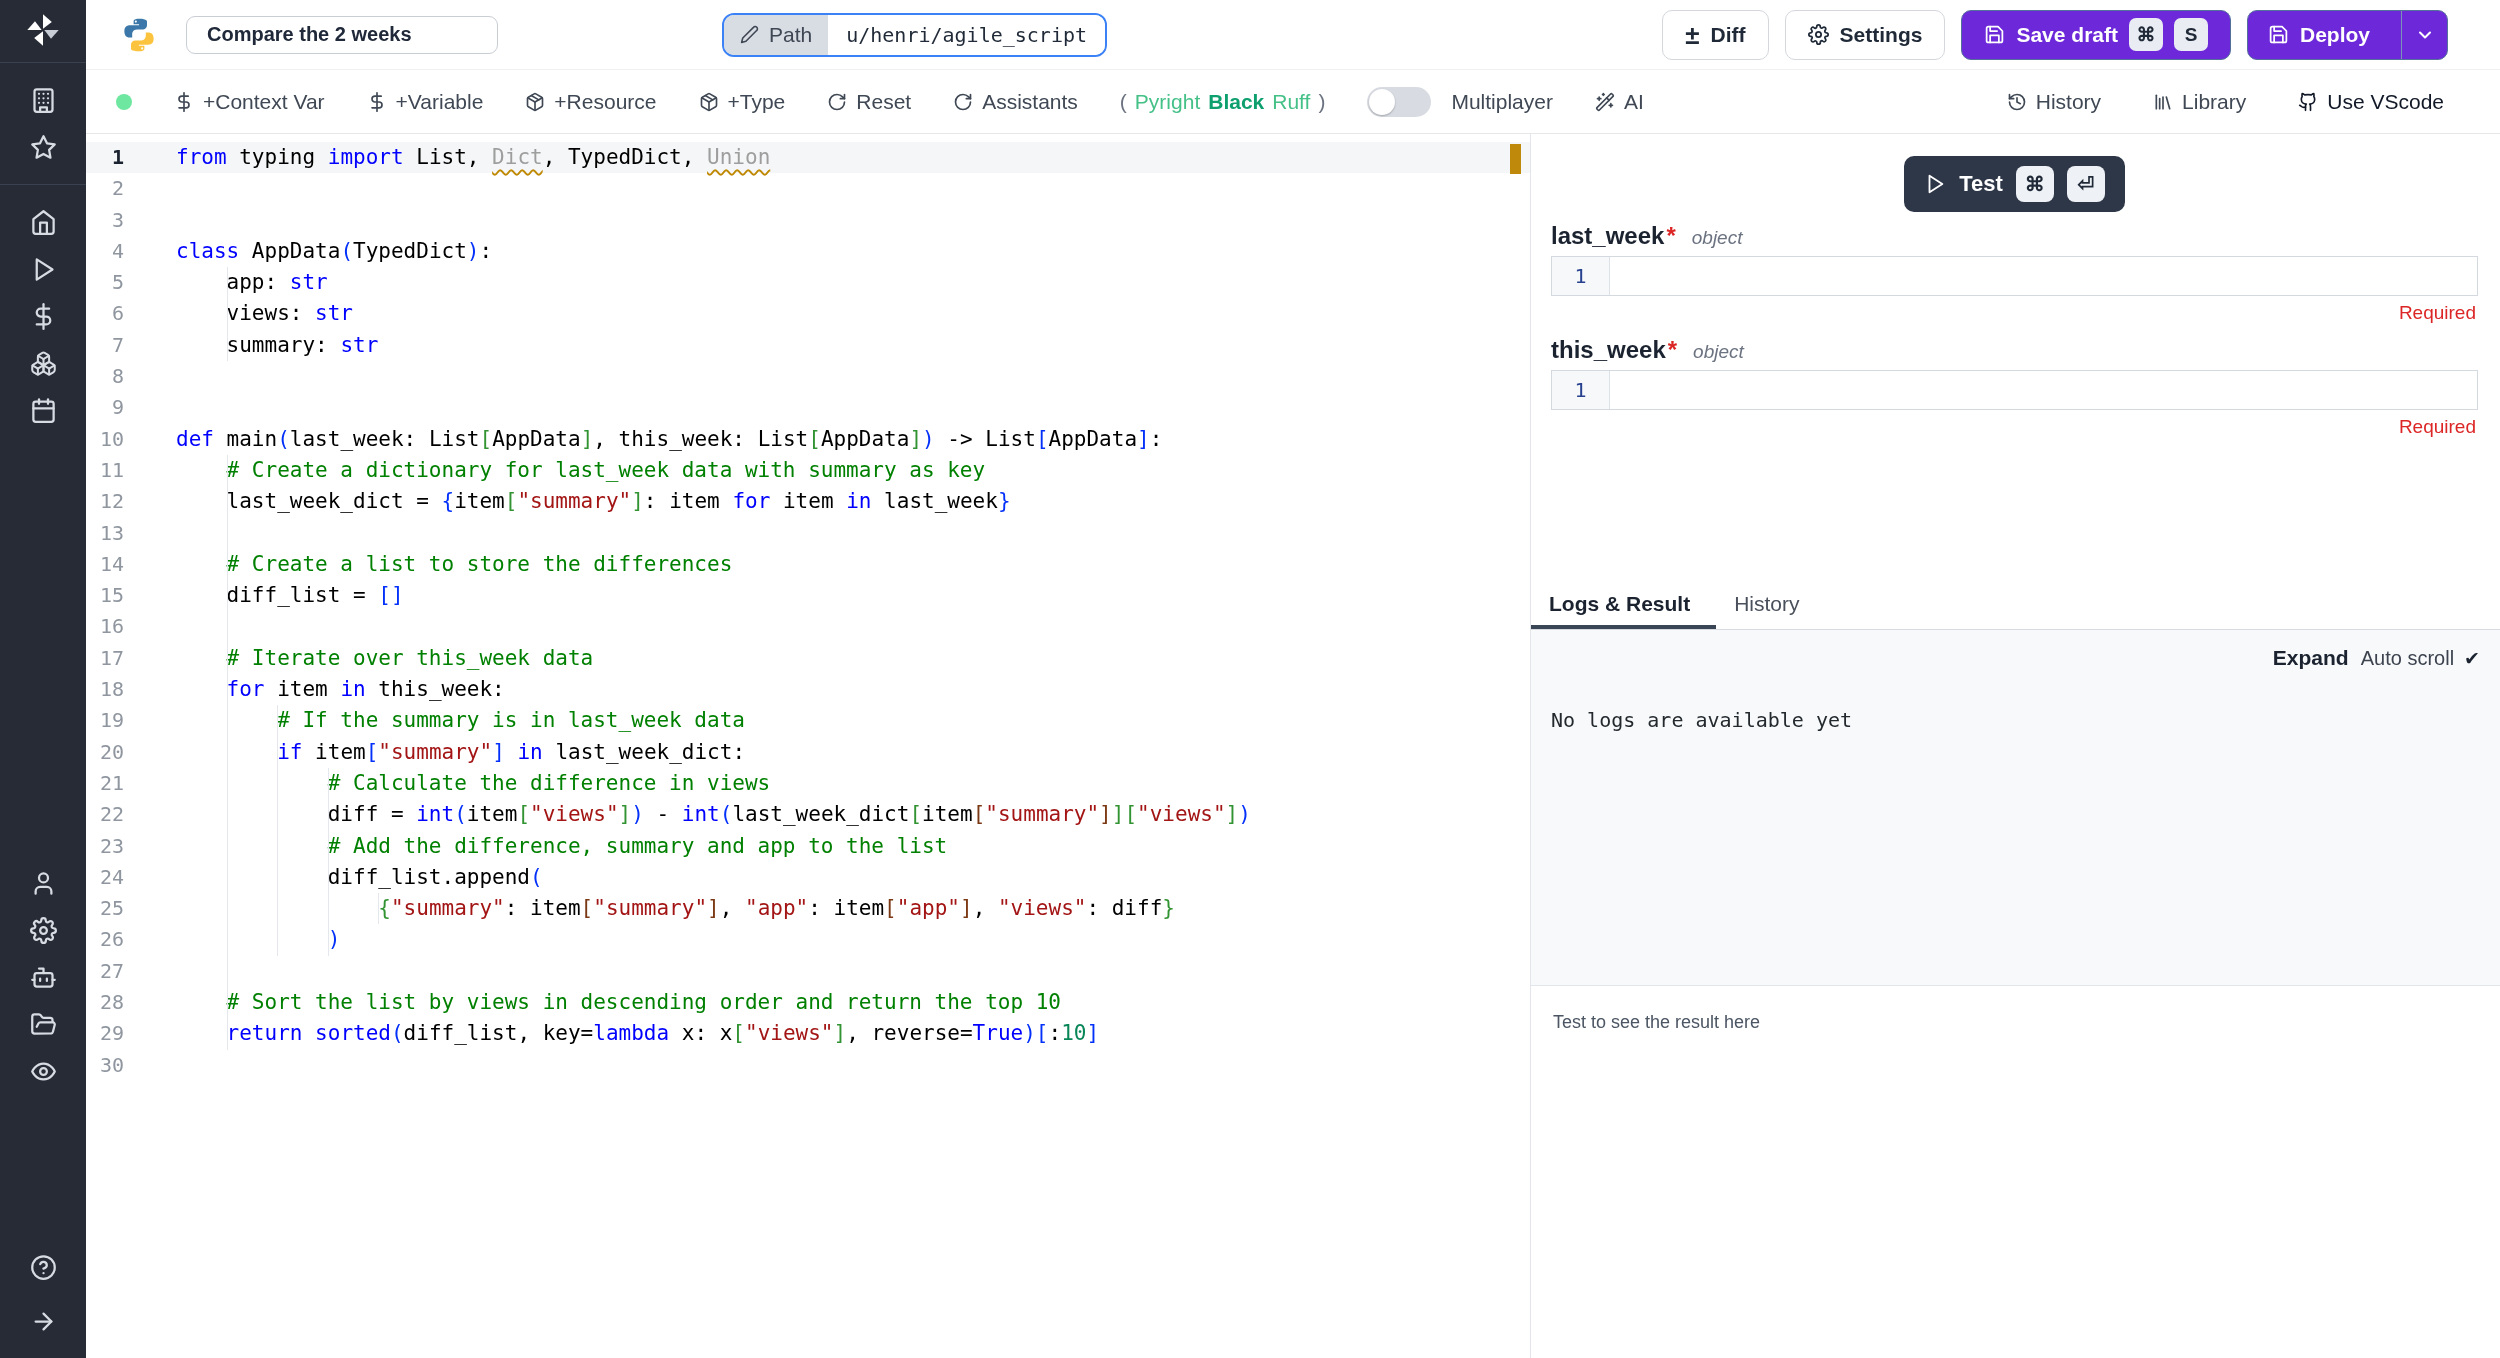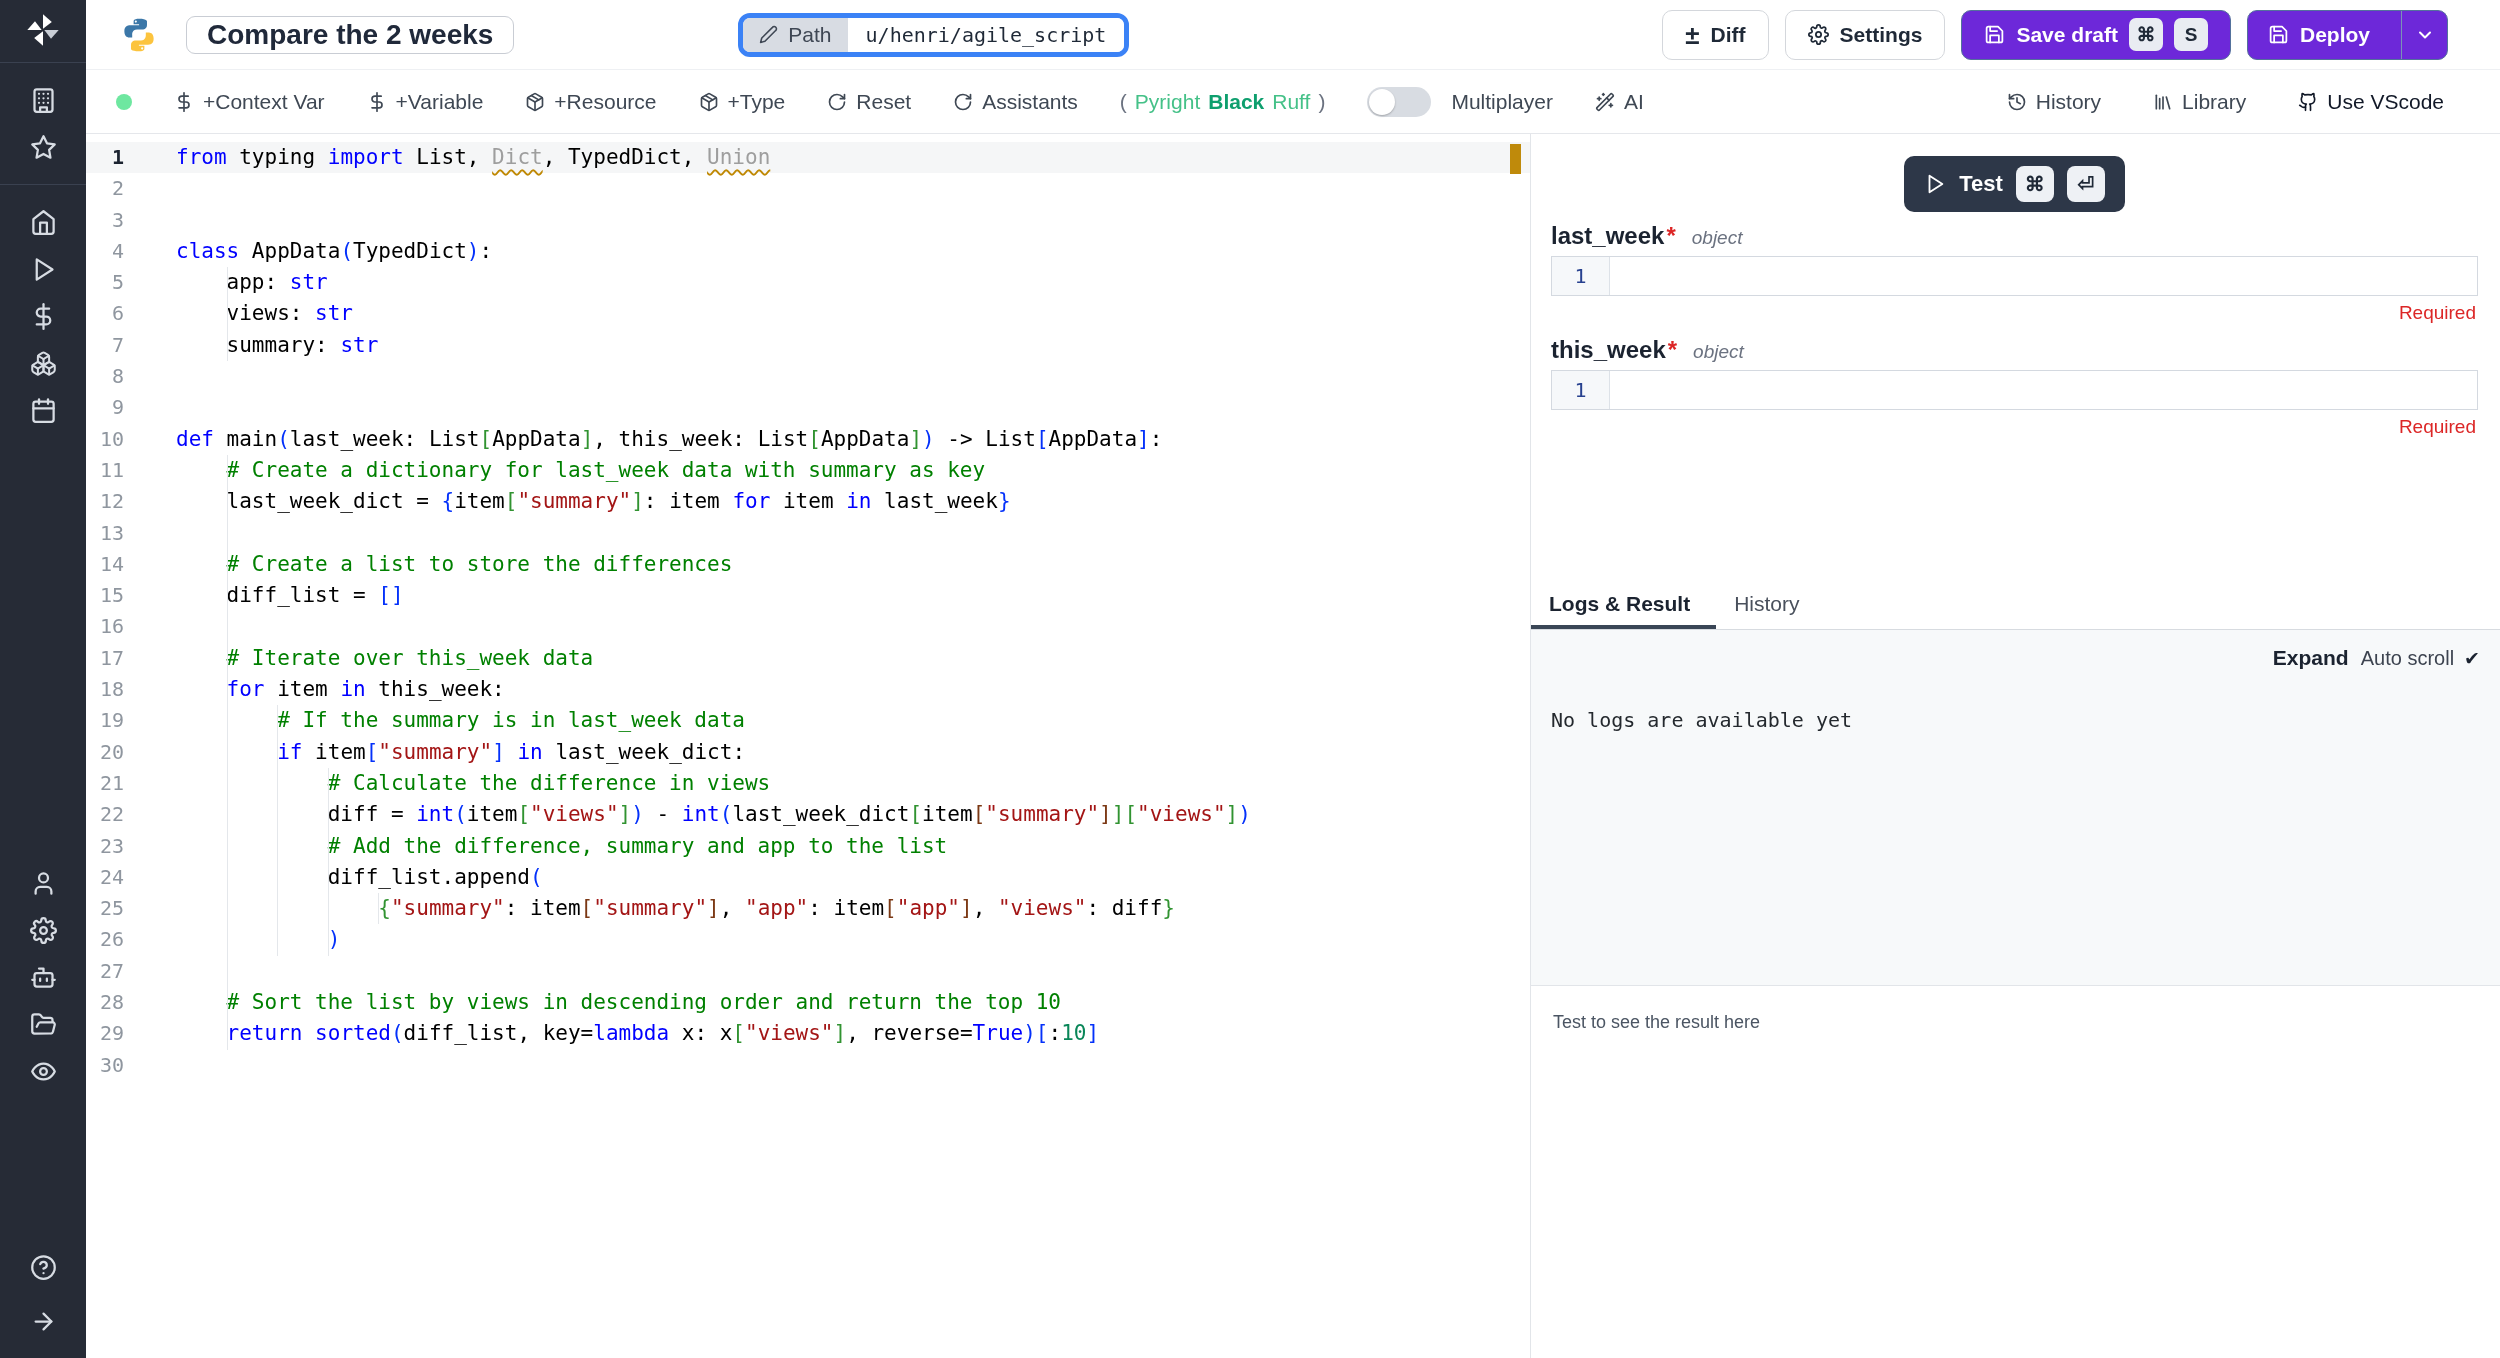--- a/index.html
+++ b/index.html
@@ -16,22 +16,22 @@
   .sb-group { display:flex; flex-direction:column; align-items:center; gap:1px; }
   .sb-spacer { flex:1; }
   .sb-bottom { margin-bottom:14px; display:flex; flex-direction:column; align-items:center; gap:8px; }
 
   
   .main { flex:1; display:flex; flex-direction:column; min-width:0; }
 
   
   .topbar { height:70px; display:flex; align-items:center; padding:0 52px 0 34px; border-bottom:1px solid #eef0f3; background:#fff; flex:none; }
   .lang-icon { width:38px; height:38px; flex:none; }
-  .title-box { margin-left:28px; height:38px; min-width:312px; border:1.5px solid #c9cdd4; border-radius:9px; display:flex; align-items:center; padding:0 20px; font-size:28px; font-weight:700; color:#20293a; cursor:text; }
-  .path-group { margin-left:224px; height:44px; display:flex; align-items:stretch; border:5px solid #3b82f6; border-radius:12px; overflow:hidden; cursor:pointer; }
+  .title-box { margin-left:28px; height:38px; min-width:312px; border:1.5px solid #c9cdd4; border-radius:9px; display:flex; align-items:center; padding:0 20px; font-size:20px; font-weight:700; color:#20293a; cursor:text; }
+  .path-group { margin-left:224px; height:44px; display:flex; align-items:stretch; border:2px solid #3b82f6; border-radius:12px; overflow:hidden; cursor:pointer; }
   .path-label { background:#d8dce3; display:flex; align-items:center; gap:10px; padding:0 16px; font-size:21px; color:#3f4754; }
   .path-label svg { width:19px; height:19px; }
   .path-value { background:#fff; display:flex; align-items:center; padding:0 18px; font-family:"DejaVu Sans Mono", monospace; font-size:20px; color:#1f2937; }
   .topbar-right { margin-left:auto; display:flex; align-items:center; gap:16px; }
   .btn { height:50px; border-radius:10px; display:flex; align-items:center; gap:11px; padding:0 22px; font-size:21px; font-weight:700; cursor:pointer; border:1px solid #d4d7dc; background:#fff; color:#1f2937; font-family:inherit; }
   .btn svg { width:21px; height:21px; }
   .btn.primary { background:#6d28d9; border-color:#54719c; color:#fff; }
   .kbd { height:33px; min-width:34px; padding:0 7px; background:#e9ecf2; border-radius:7px; color:#1f2937; font-size:19px; font-weight:600; display:flex; align-items:center; justify-content:center; }
   .plusminus { font-size:26px; font-weight:600; line-height:1; }
   .deploy { padding:0; overflow:hidden; }

